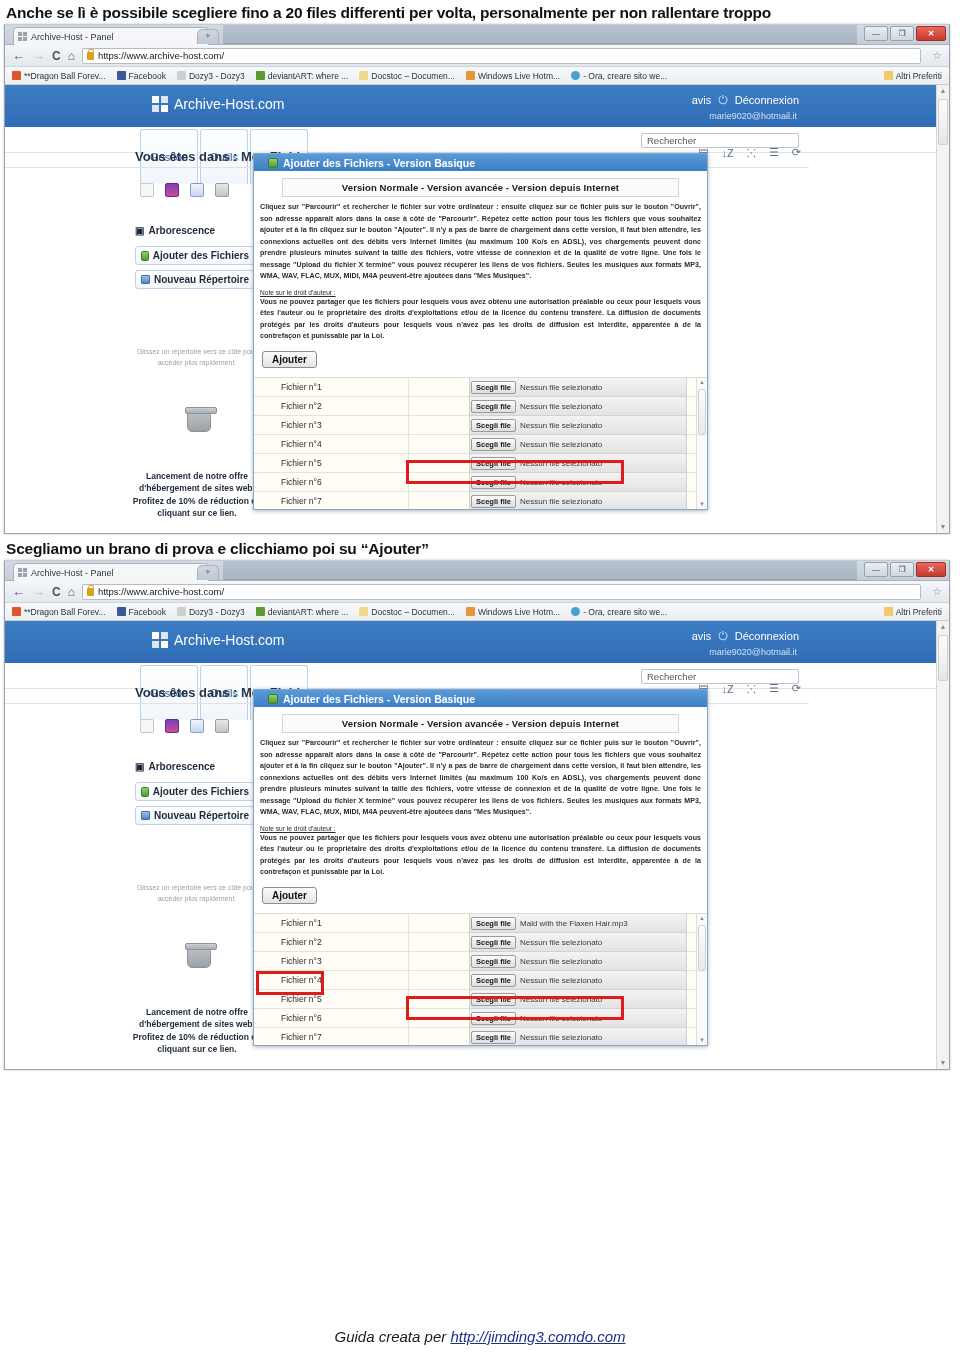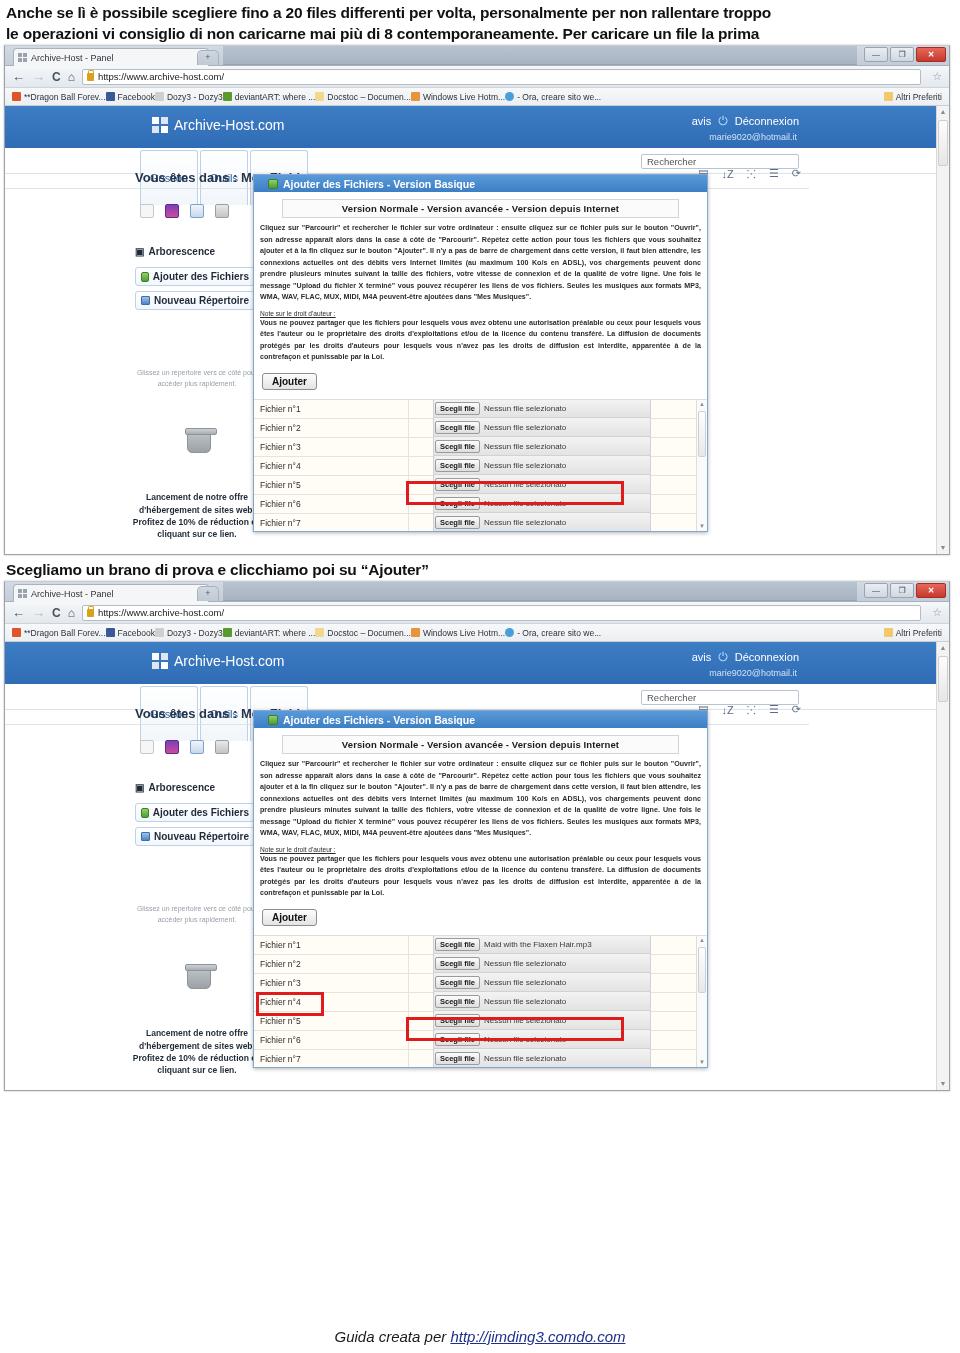--- a/index.html
+++ b/index.html
@@ -142,21 +142,21 @@
     width:4px;height:4px;border:1.2px solid #d8a21c;
     border-bottom:none; border-radius:2px 2px 0 0;
   }
   .star { margin-left:4px; color:#9aa2ab; font-size:11px; }
 
   
   .bookmarks {
     height:18px;
     background:linear-gradient(#f7f8fa,#eceff2);
     display:flex; align-items:center;
-    padding:0 7px;
+    gap:11px; padding:0 7px;
     border-bottom:1px solid #c9ced4;
     font-size:8.5px; color:#2d3136;
     white-space:nowrap;
   }
   .bm { display:flex; align-items:center; gap:3px; }
   .bmico { width:9px;height:9px;border-radius:1px; flex:0 0 auto; }
   .bm-spacer { flex:1 1 auto; }
 
   
   .viewport {
@@ -355,28 +355,28 @@
     overflow:hidden;
   }
   .filerow {
     display:flex; align-items:center;
     height:19px;
     border-bottom:1px solid #e6e3d8;
     background:#fffdf5;
   }
   .filerow .lbl {
     width:155px;
-    padding-left:6px;
+    padding-left:27px;
     font-size:8.5px; color:#2b2b2b;
     border-right:1px solid #e6e3d8;
     height:100%;
     display:flex; align-items:center;
   }
   .fileinput {
-    margin-left:24px;
+    margin-left:60px;
     display:flex; align-items:center;
     height:21px;
     background:linear-gradient(#f3f3f3,#e2e2e2);
     border:1px solid #d2d2d2; border-radius:2px;
     width:218px;
   }
   .chooser {
     border:1px solid #9b9b9b; border-radius:2px;
     background:linear-gradient(#fcfcfc,#dedede);
     font-size:7.5px; font-weight:bold; color:#161616;
@@ -406,21 +406,20 @@
   }
   .doc-footer a {
     color:#1f2f8c; text-decoration:underline;
   }
 </style>
 </head>
 <body>
 
 <div class="doc-intro">
   <p>Anche se lì è possibile scegliere fino a 20 files differenti per volta, personalmente per non rallentare troppo</p>
-  <p>le operazioni vi consiglio di non caricarne mai più di 8 contemporaneamente. Per caricare un file la prima</p>
 </div>
 
 <div class="browser">
 
   <div class="tabstrip">
     <div class="tabstrip-fill"></div>
     <div class="tab">
       <span class="tab-fav"></span>
       <span class="tab-title">Archive-Host - Panel</span>
       <span class="tab-close">×</span>

